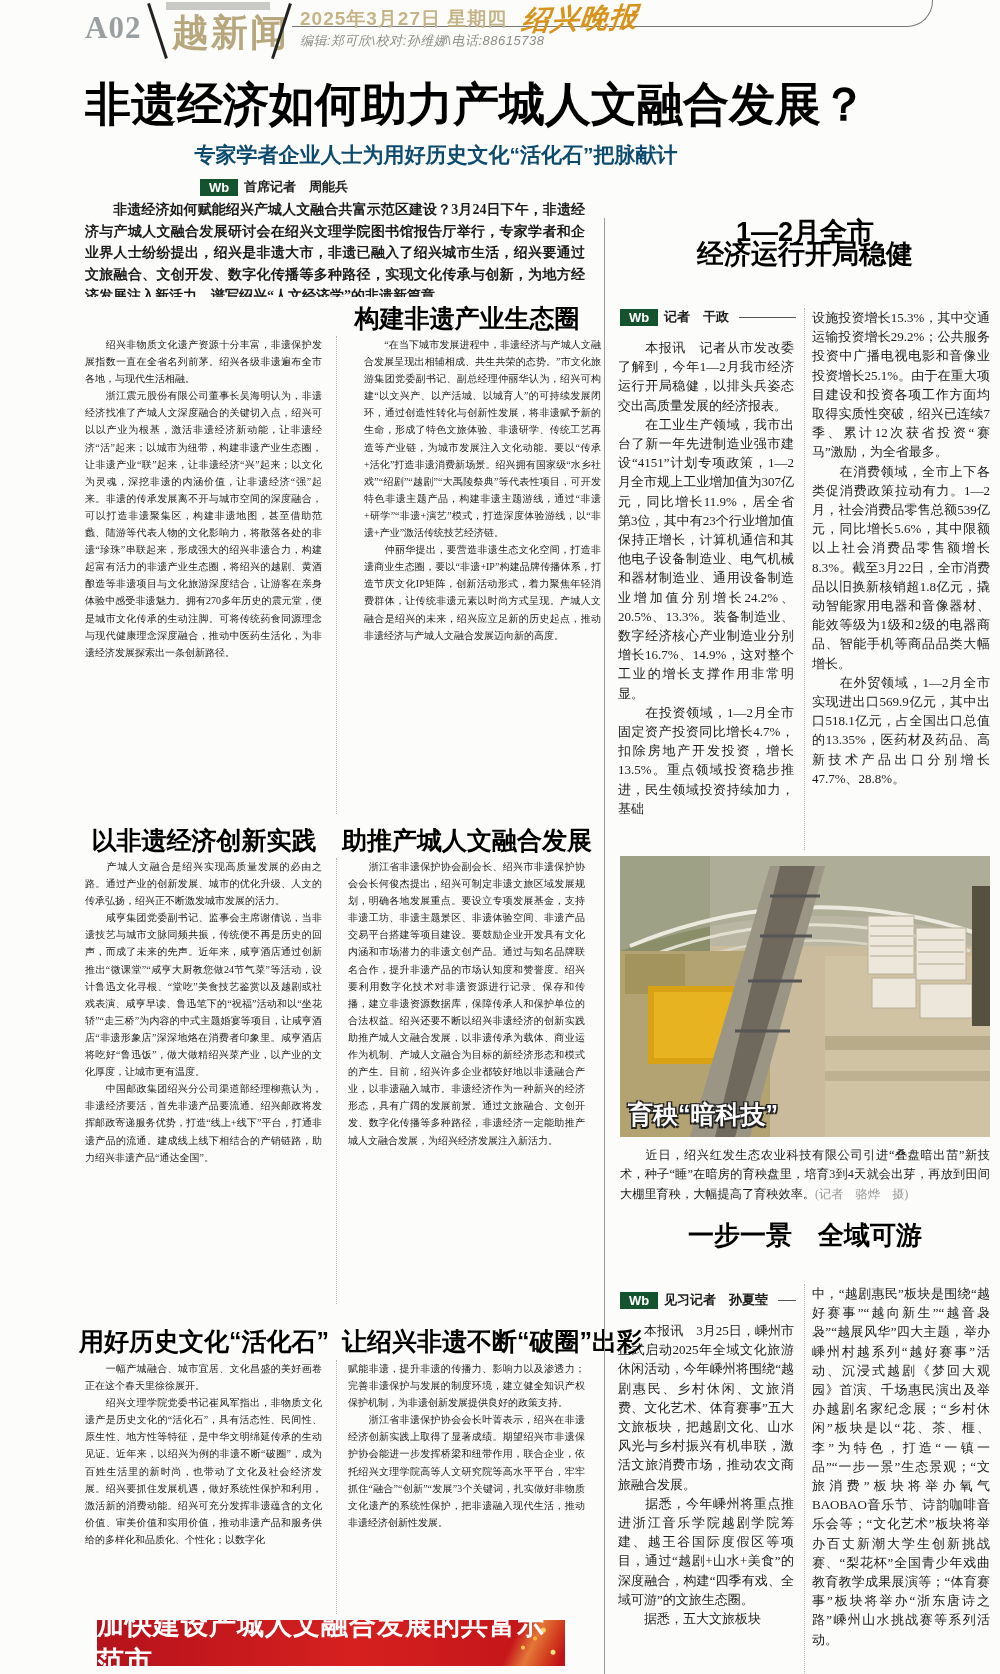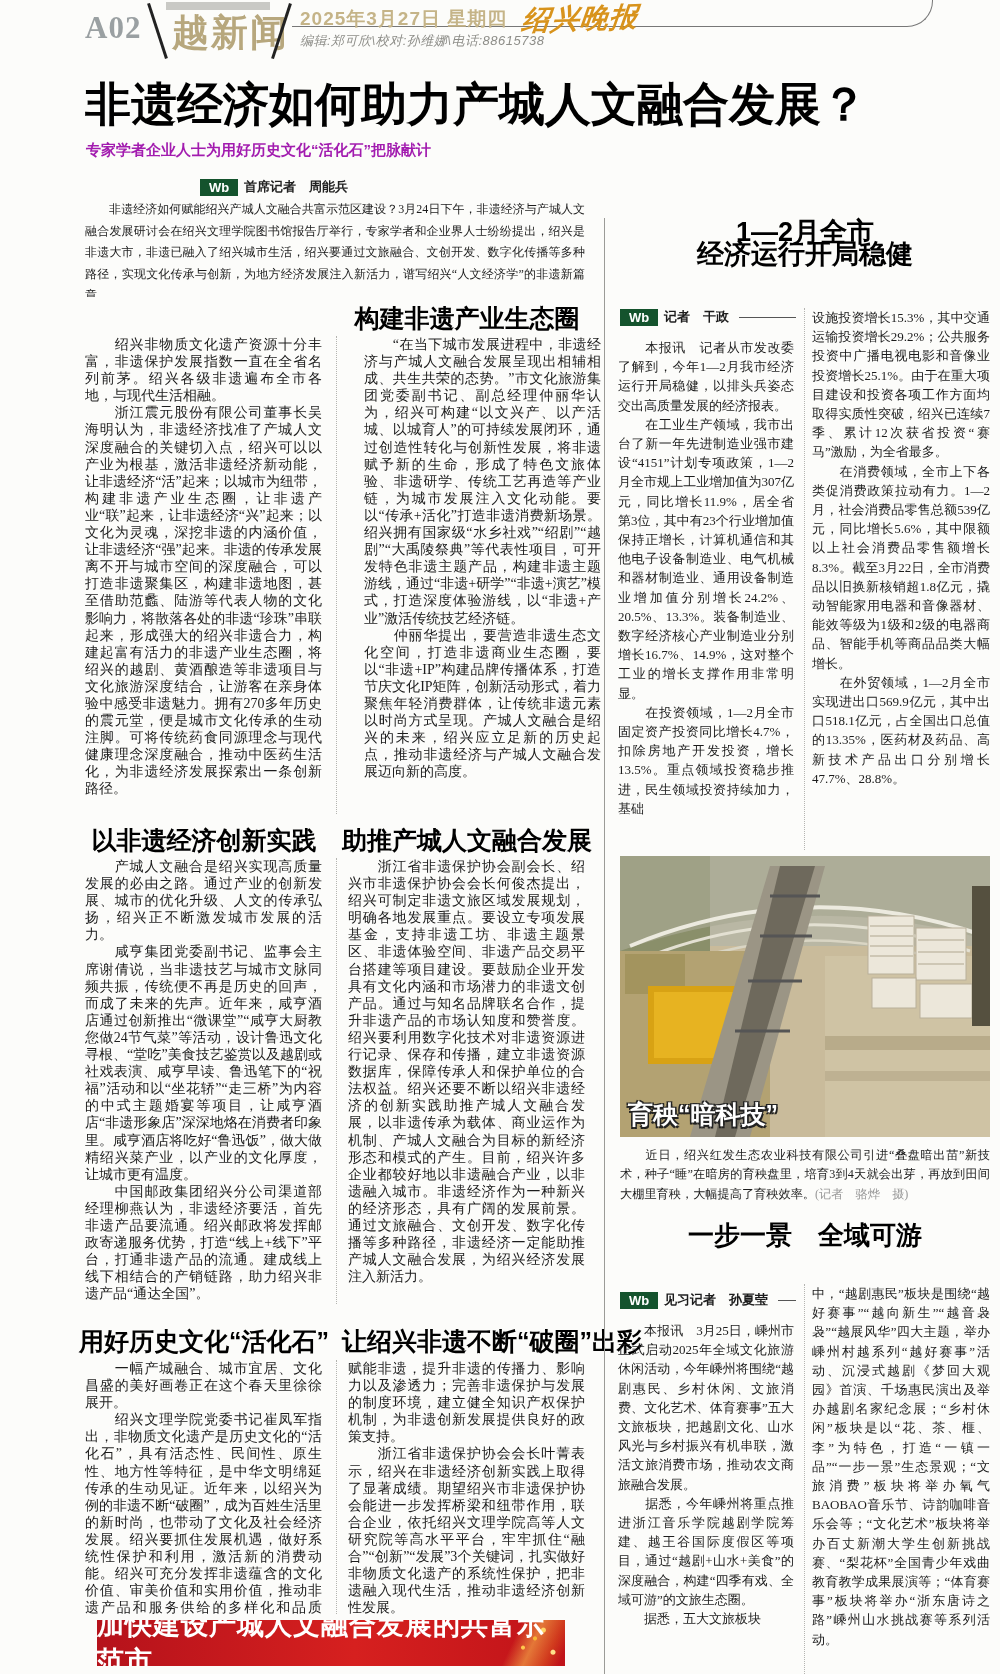--- a/index.html
+++ b/index.html
@@ -22,34 +22,34 @@
   .hdr-masthead{position:absolute;left:522px;top:0px;font-family:"Liberation Serif",serif;
             font-size:28px;font-weight:900;font-style:italic;color:#d8931c;
             transform:skewX(-8deg) rotate(-2deg);letter-spacing:1px;}
   .hdr-editor{position:absolute;left:300px;top:32px;font-family:"Liberation Sans",sans-serif;
             font-size:13px;color:#8d8d88;letter-spacing:.5px;font-style:italic;}
   
   .headline{position:absolute;left:85px;top:74px;width:890px;
             font-family:"Liberation Sans",sans-serif;font-size:46px;font-weight:900;
             color:#000;letter-spacing:0px;white-space:nowrap;}
   .subhead{position:absolute;left:86px;top:141px;width:700px;
-           font-family:"Liberation Sans",sans-serif;font-size:15px;font-weight:600;color:#a21caf;}
+           font-family:"Liberation Sans",sans-serif;font-size:21px;font-weight:600;color:#0c4a6e;text-align:center;}
   .byline{position:absolute;font-family:"Liberation Sans",sans-serif;font-size:13px;
           font-weight:700;color:#222;display:flex;align-items:center;gap:6px;}
   .byline-main{left:200px;top:178px;}
   .wb{display:inline-block;width:38px;height:17px;background:#14532d;color:#fff;
       font-family:"Liberation Sans",sans-serif;font-size:13px;font-weight:900;
       text-align:center;line-height:17px;flex:0 0 auto;}
   .intro{position:absolute;left:85px;top:199px;width:500px;height:98px;
-         font-size:12px;line-height:21.5px;text-align:justify;white-space:pre-wrap;overflow:hidden;}
+         font-size:14px;line-height:21.5px;text-align:justify;white-space:pre-wrap;overflow:hidden;font-weight:bold;}
   
   .sec-title{position:absolute;width:250px;text-align:center;
              font-family:"Liberation Sans",sans-serif;font-size:25px;font-weight:800;color:#000;
              white-space:nowrap;}
-  .colbox{position:absolute;width:237px;font-size:14px;line-height:17.1px;
+  .colbox{position:absolute;width:237px;font-size:10px;line-height:17.1px;
           text-align:justify;white-space:pre-wrap;overflow:hidden;}
   .col-l{left:85px;}  .col-r{left:348px;}
   .vdot{position:absolute;width:0;border-left:1.5px dotted #b4b4b0;}
   
   .banner{position:absolute;left:97px;top:1620px;width:468px;height:46px;
           background:linear-gradient(90deg,#b5121b,#d6201f 55%,#c01319);
           display:flex;align-items:center;justify-content:center;overflow:hidden;}
   .banner span{font-family:"Liberation Sans",sans-serif;font-size:27px;font-weight:900;
           color:#fff;letter-spacing:1px;position:relative;z-index:2;}
   .banner::after{content:"";position:absolute;right:0;top:0;width:120px;height:100%;z-index:1;

